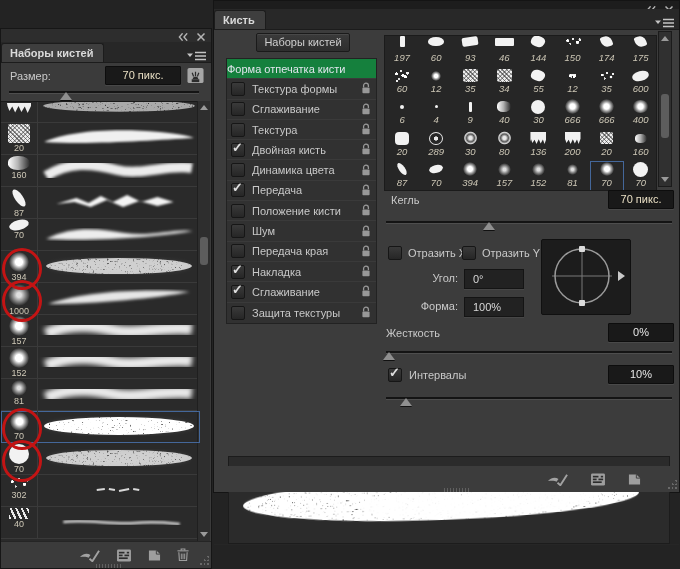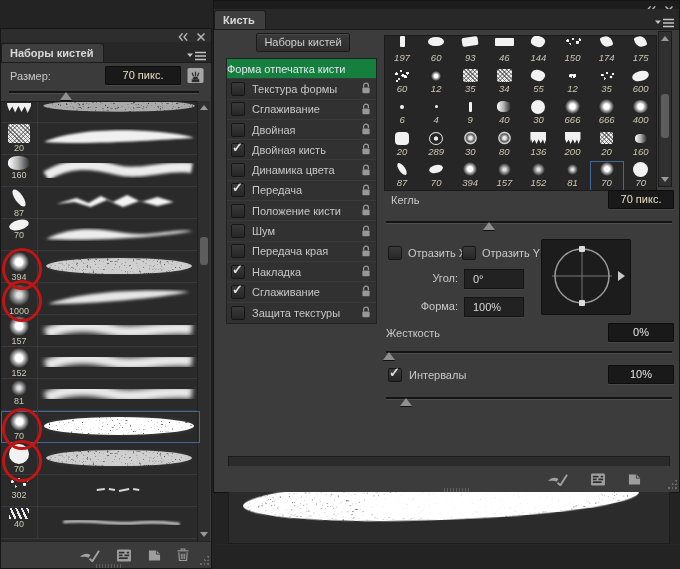--- a/index.html
+++ b/index.html
@@ -432,21 +432,21 @@
             <span class="slab">Сглаживание</span>
             <span class="lock">
               <svg viewBox="0 0 10 13" width="10" height="13">
                 <path d="M2.6 5.4 V3.6 a2.4 2.4 0 0 1 4.8 0 V5" fill="none" stroke="#989898" stroke-width="1.3"></path>
                 <rect x="1.4" y="5.4" width="7.2" height="5.8" rx="1" fill="#989898"></rect>
               </svg>
             </span>
           </div>
           <div class="srow">
             <span class="cbx"></span>
-            <span class="slab">Двойная</span>
+            <span class="slab">Текстура</span>
             <span class="lock">
               <svg viewBox="0 0 10 13" width="10" height="13">
                 <path d="M2.6 5.4 V3.6 a2.4 2.4 0 0 1 4.8 0 V5" fill="none" stroke="#989898" stroke-width="1.3"></path>
                 <rect x="1.4" y="5.4" width="7.2" height="5.8" rx="1" fill="#989898"></rect>
               </svg>
             </span>
           </div>
           <div class="srow">
             <span class="cbx">
               <span class="ck">✓</span>

